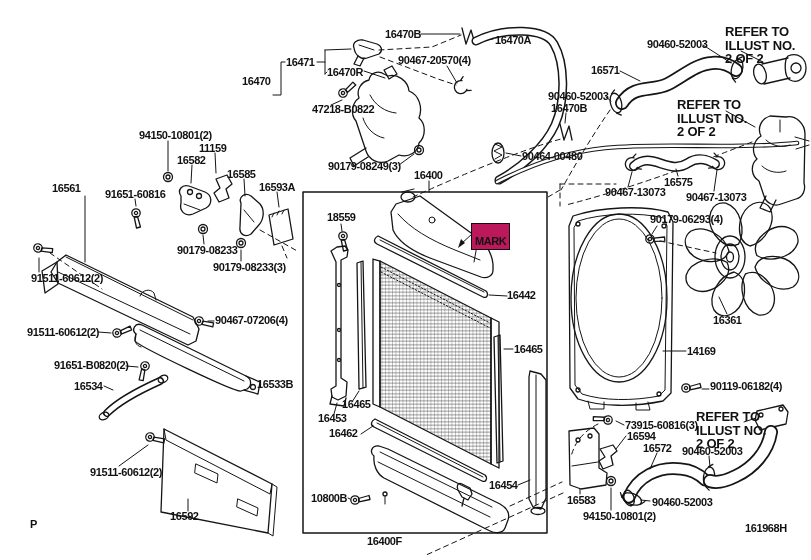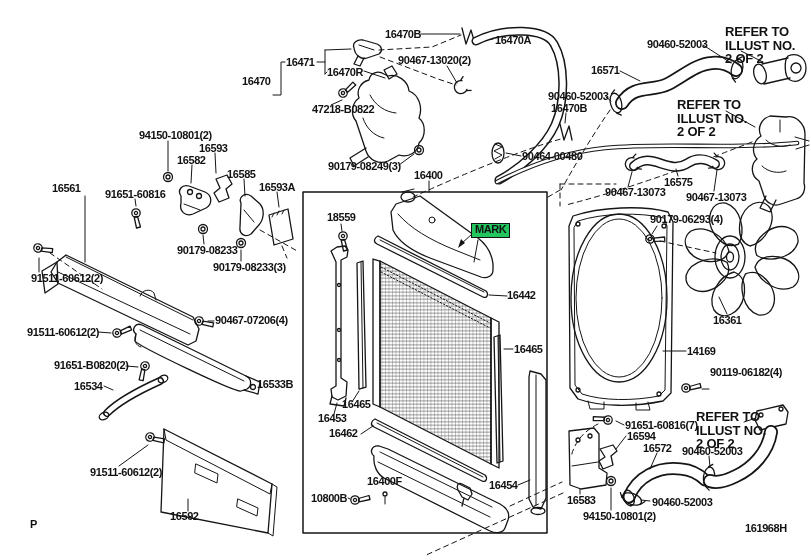--- a/index.html
+++ b/index.html
@@ -13,21 +13,21 @@
   .fillk{fill:#151515;stroke:none;}
   .t14{stroke-width:14}.t14w{stroke:#fff;stroke-width:10.5}
   .t12{stroke-width:13}.t12w{stroke:#fff;stroke-width:9.5}
   .t9{stroke-width:10}.t9w{stroke:#fff;stroke-width:7}
   .t8{stroke-width:9}.t8w{stroke:#fff;stroke-width:6}
   .t7{stroke-width:8}.t7w{stroke:#fff;stroke-width:5}
   .t5{stroke-width:4.6}.t5w{stroke:#fff;stroke-width:2.4}
   .lbl{position:absolute;font-weight:bold;font-size:11px;letter-spacing:-0.4px;
        color:#111;white-space:pre;line-height:1.05;}
   .note{font-size:13px;letter-spacing:-0.2px;}
-  .mark{border:1.4px solid #111;background:#22c55e;padding:0 3px 1px 3px;}
+  .mark{border:1.4px solid #111;background:#be185d;padding:12px 3px 1px 3px;}
 </style>
 </head>
 <body>
 
 <div class="stage">
 
 <svg class="art" width="811" height="560" viewBox="0 0 811 560">
   <defs>
     <pattern id="fins" width="3.5" height="3.5" patternUnits="userSpaceOnUse">
       <path d="M0,0 V3.5 M0,1.75 H3.5" stroke="#3a3a3a" stroke-width="0.55" fill="none"></path>
@@ -265,21 +265,21 @@
     <path class="thin" d="M272,484 L277,487 L273,536 L268,533"></path>
     <path class="thin" d="M188,499 L188,511"></path>
     <use href="#boltg" transform="translate(150,437) rotate(25)"></use>
     <path class="thin" d="M148,445 L119,466"></path>
   </g>
 </svg>
 
 <span class="lbl" style="left:385px;top:29px">16470B</span>
 <span class="lbl" style="left:495px;top:35px">16470A</span>
 <span class="lbl" style="left:286px;top:57px">16471</span>
-<span class="lbl" style="left:398px;top:55px">90467-13020(2)</span>
+<span class="lbl" style="left:398px;top:55px">90467-20570(4)</span>
 <span class="lbl" style="left:327px;top:67px">16470R</span>
 <span class="lbl" style="left:242px;top:76px">16470</span>
 <span class="lbl" style="left:312px;top:104px">47218-B0822</span>
 <span class="lbl" style="left:328px;top:161px">90179-08249(3)</span>
 <span class="lbl" style="left:414px;top:170px">16400</span>
 <span class="lbl" style="left:647px;top:39px">90460-52003</span>
 <span class="lbl note" style="left:725px;top:25px">REFER TO
 ILLUST NO.
 2 OF 2</span>
 <span class="lbl" style="left:591px;top:65px">16571</span>
@@ -288,34 +288,34 @@
 <span class="lbl note" style="left:677px;top:98px">REFER TO
 ILLUST NO.
 2 OF 2</span>
 <span class="lbl" style="left:522px;top:151px">90464-00480</span>
 <span class="lbl" style="left:605px;top:187px">90467-13073</span>
 <span class="lbl" style="left:664px;top:177px">16575</span>
 <span class="lbl" style="left:686px;top:192px">90467-13073</span>
 <span class="lbl" style="left:650px;top:214px">90179-06293(4)</span>
 <span class="lbl" style="left:713px;top:315px">16361</span>
 <span class="lbl" style="left:687px;top:346px">14169</span>
-<span class="lbl" style="left:710px;top:367px">90119-06182(4)</span>
+<span class="lbl" style="left:710px;top:381px">90119-06182(4)</span>
 <span class="lbl note" style="left:696px;top:410px">REFER TO
 ILLUST NO.
 2 OF 2</span>
-<span class="lbl" style="left:625px;top:420px">91651-60816(7)</span>
+<span class="lbl" style="left:625px;top:420px">73915-60816(3)</span>
 <span class="lbl" style="left:627px;top:431px">16594</span>
 <span class="lbl" style="left:643px;top:443px">16572</span>
 <span class="lbl" style="left:682px;top:446px">90460-52003</span>
 <span class="lbl" style="left:567px;top:495px">16583</span>
 <span class="lbl" style="left:652px;top:497px">90460-52003</span>
 <span class="lbl" style="left:583px;top:511px">94150-10801(2)</span>
 <span class="lbl" style="left:745px;top:523px">161968H</span>
 <span class="lbl" style="left:139px;top:130px">94150-10801(2)</span>
-<span class="lbl" style="left:199px;top:143px">16593</span>
+<span class="lbl" style="left:199px;top:143px">11159</span>
 <span class="lbl" style="left:177px;top:155px">16582</span>
 <span class="lbl" style="left:227px;top:169px">16585</span>
 <span class="lbl" style="left:259px;top:182px">16593A</span>
 <span class="lbl" style="left:52px;top:183px">16561</span>
 <span class="lbl" style="left:105px;top:189px">91651-60816</span>
 <span class="lbl" style="left:177px;top:245px">90179-08233</span>
 <span class="lbl" style="left:213px;top:262px">90179-08233(3)</span>
 <span class="lbl" style="left:31px;top:273px">91511-60612(2)</span>
 <span class="lbl" style="left:215px;top:315px">90467-07206(4)</span>
 <span class="lbl" style="left:27px;top:327px">91511-60612(2)</span>
@@ -326,16 +326,16 @@
 <span class="lbl" style="left:170px;top:511px">16592</span>
 <span class="lbl" style="left:30px;top:519px">P</span>
 <span class="lbl" style="left:327px;top:212px">18559</span>
 <span class="lbl" style="left:507px;top:290px">16442</span>
 <span class="lbl" style="left:514px;top:344px">16465</span>
 <span class="lbl" style="left:342px;top:399px">16465</span>
 <span class="lbl" style="left:318px;top:413px">16453</span>
 <span class="lbl" style="left:329px;top:428px">16462</span>
 <span class="lbl" style="left:489px;top:480px">16454</span>
 <span class="lbl" style="left:311px;top:493px">10800B</span>
-<span class="lbl" style="left:367px;top:476px">16400F</span>
+<span class="lbl" style="left:367px;top:536px">16400F</span>
 <span class="lbl mark" style="left:471px;top:223px">MARK</span>
 
 </div>
 
 </body></html>

